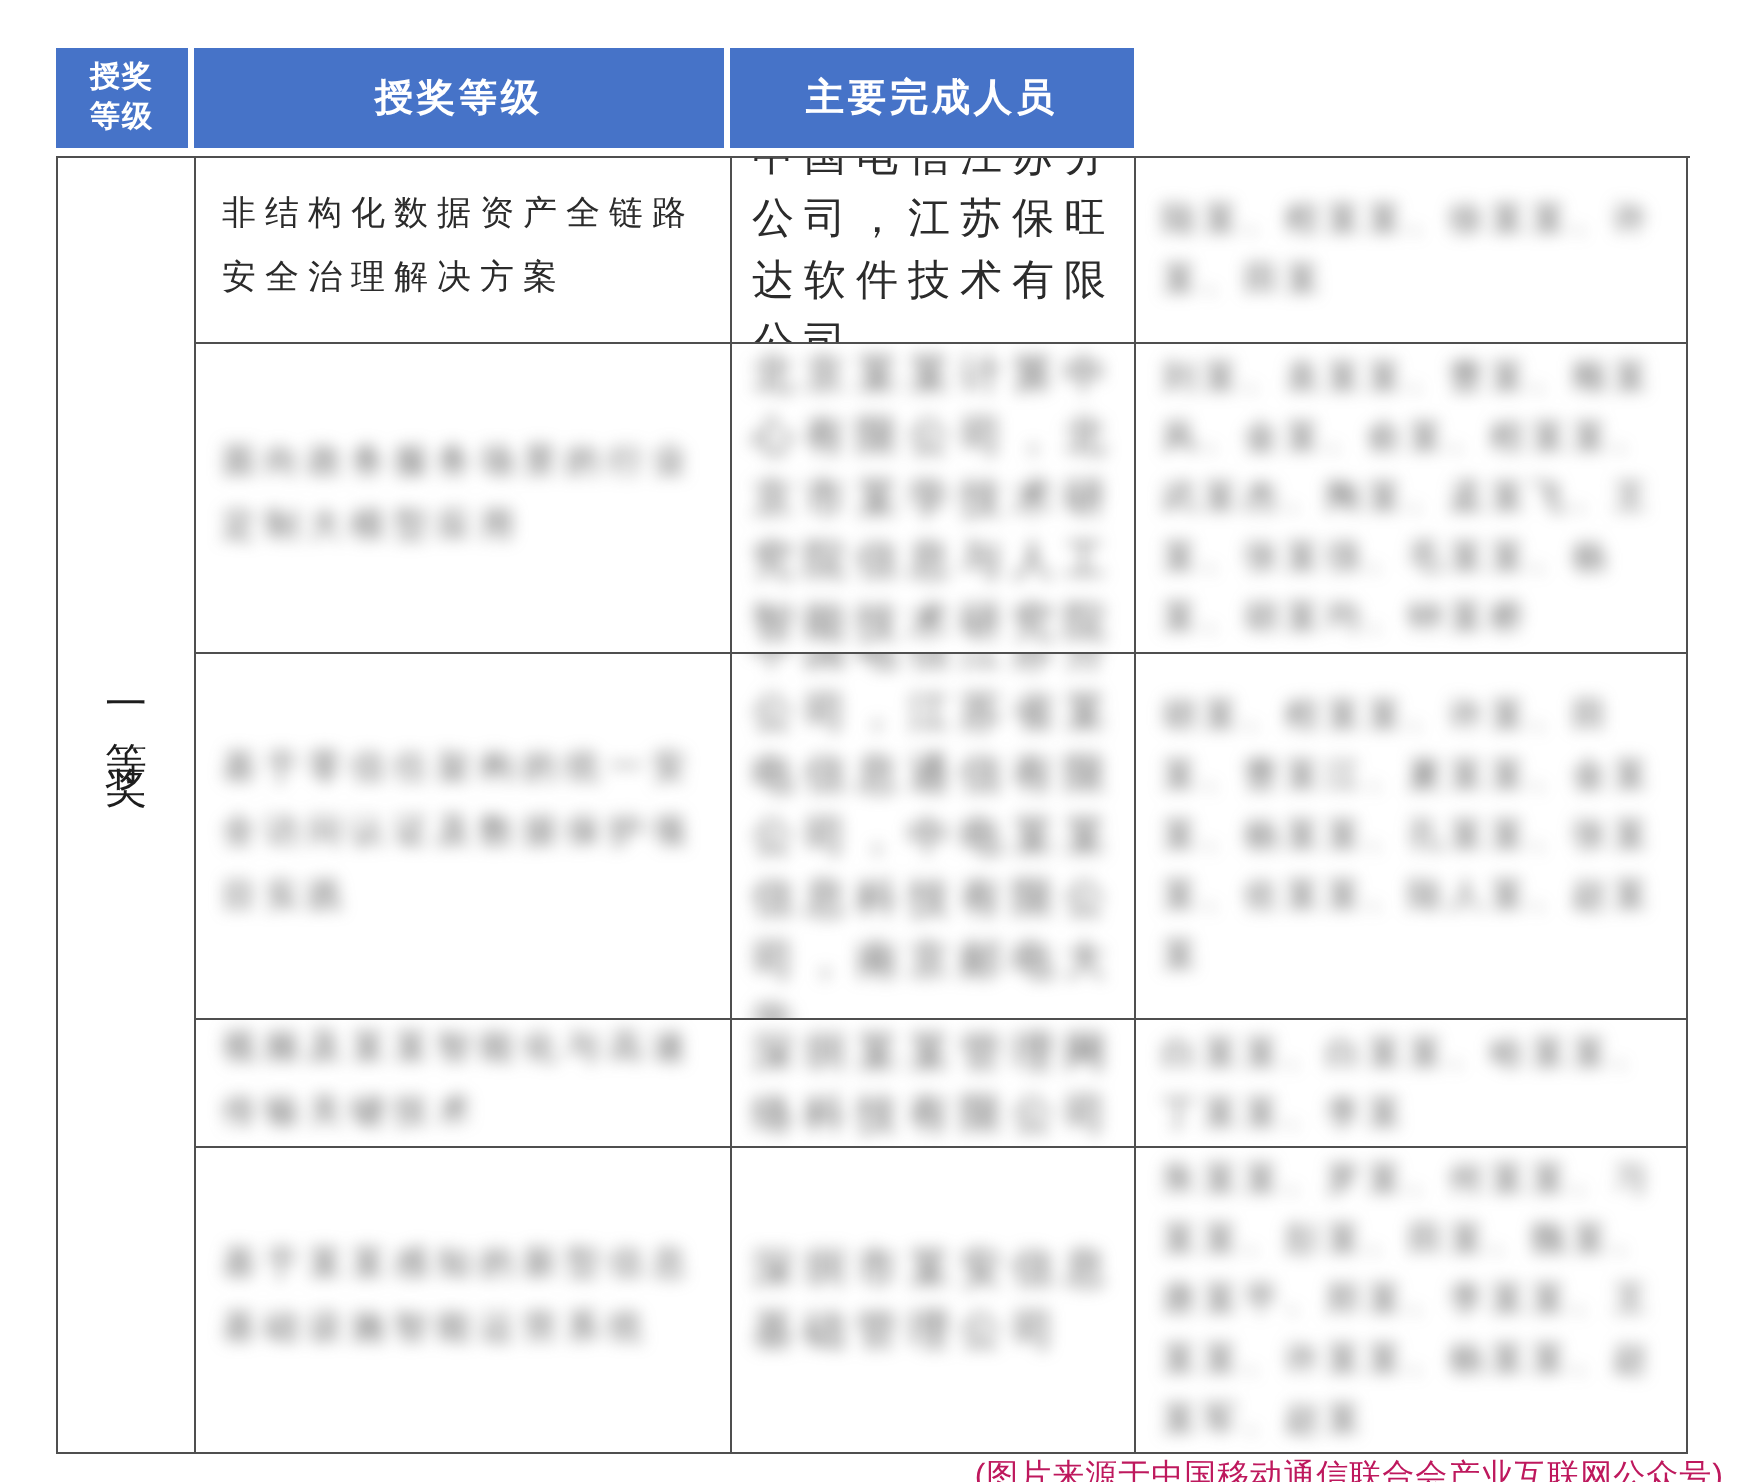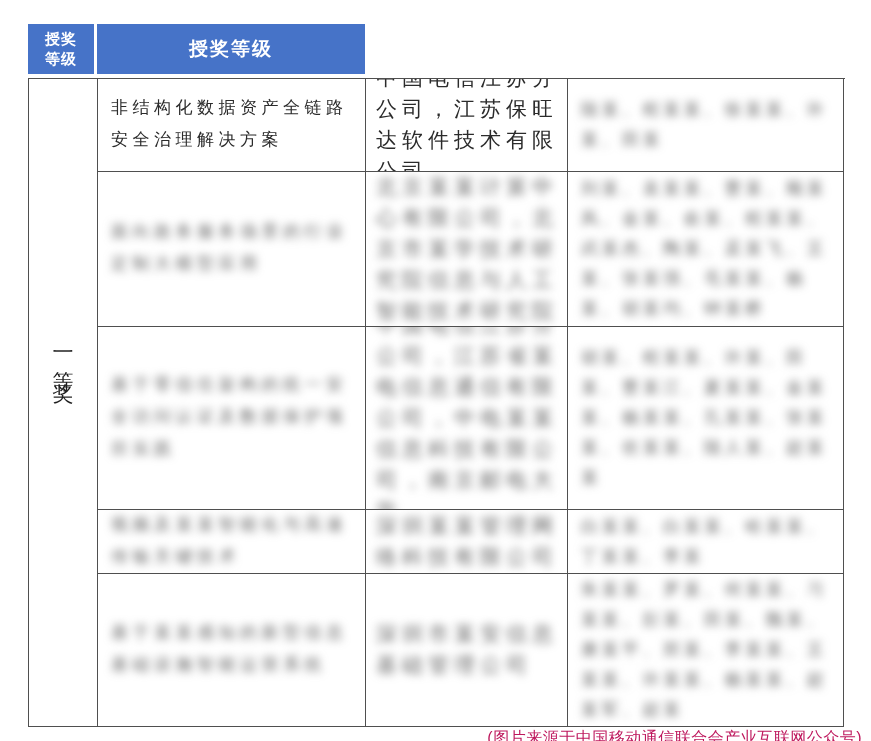--- a/index.html
+++ b/index.html
@@ -87,20 +87,23 @@
 
   <div class="table-wrap">
 
     <div class="header-grid">
       <div class="hcell h-award">
         <span class="wrapbox">授奖等级</span>
       </div>
       <div class="hcell">
         <span>授奖等级</span>
       </div>
+      <div class="hcell">
+        <span>主要完成人员</span>
+      </div>
     </div>
 
     <div class="body-grid">
 
       <div class="cell cell-award">
         <span class="vtext">一等奖</span>
       </div>
 
       <div class="cell col-project g-r1 g-c2">
         <span>非结构化数据资产全链路安全治理解决方案</span>

